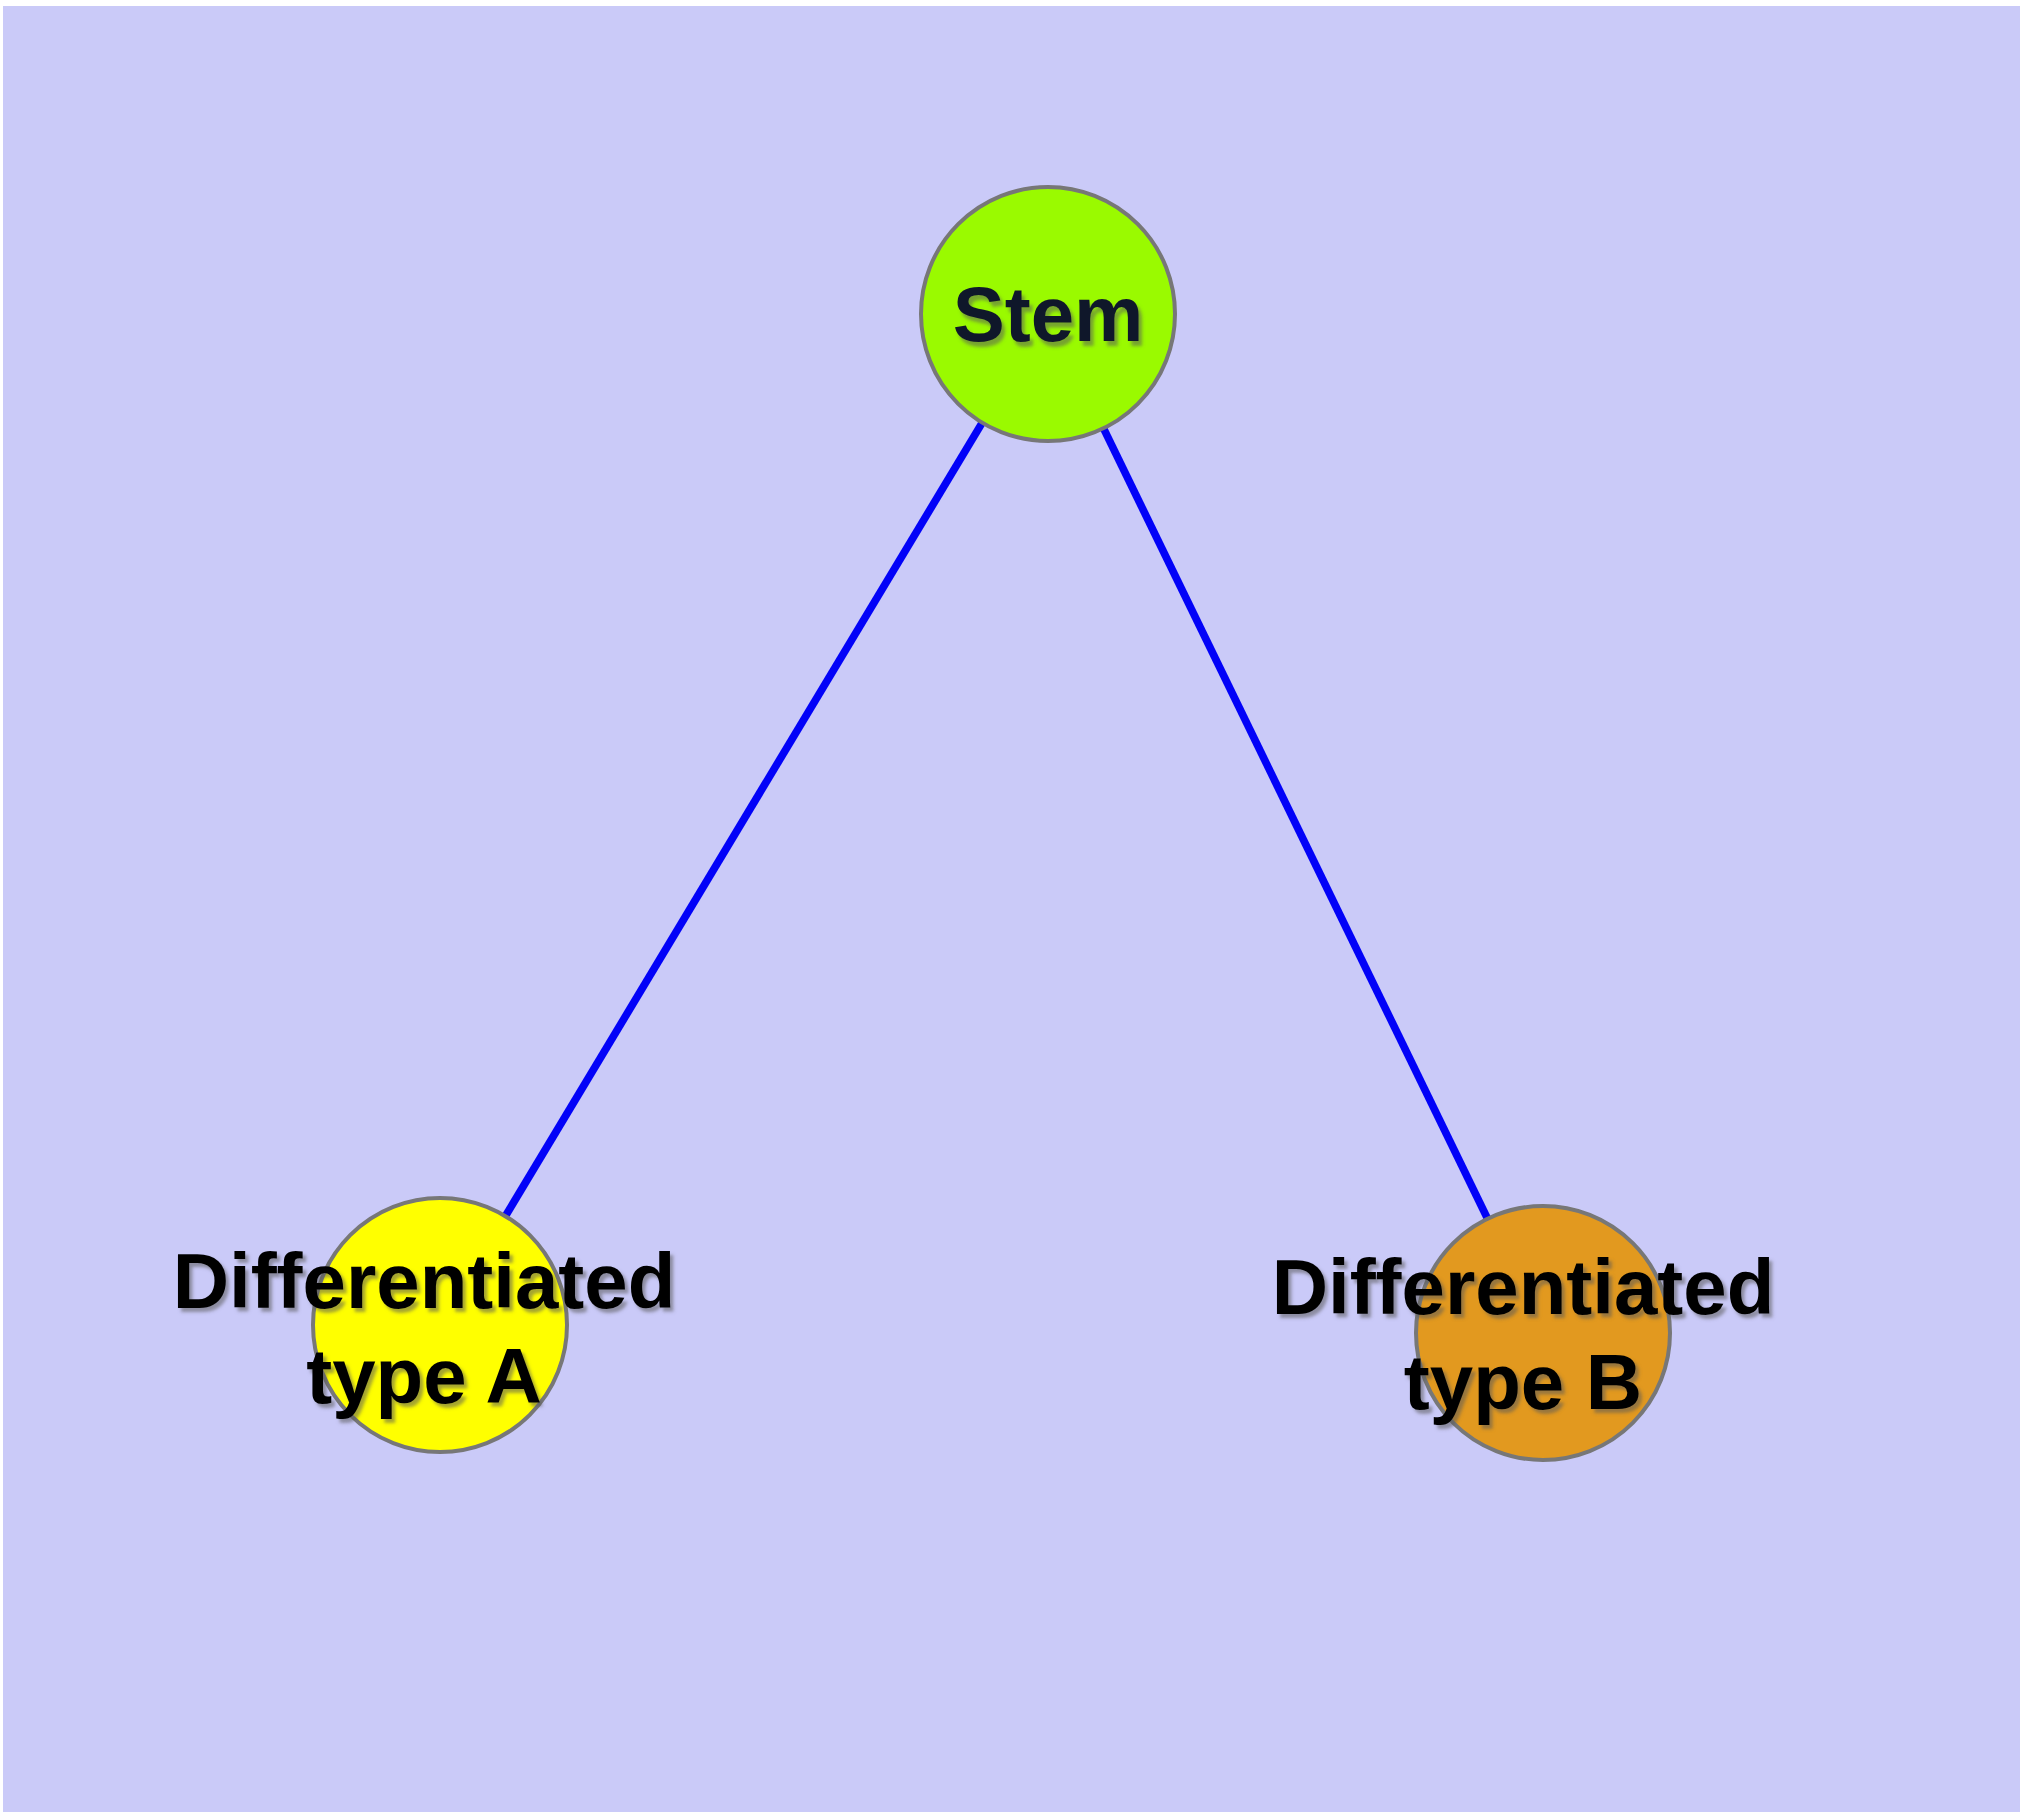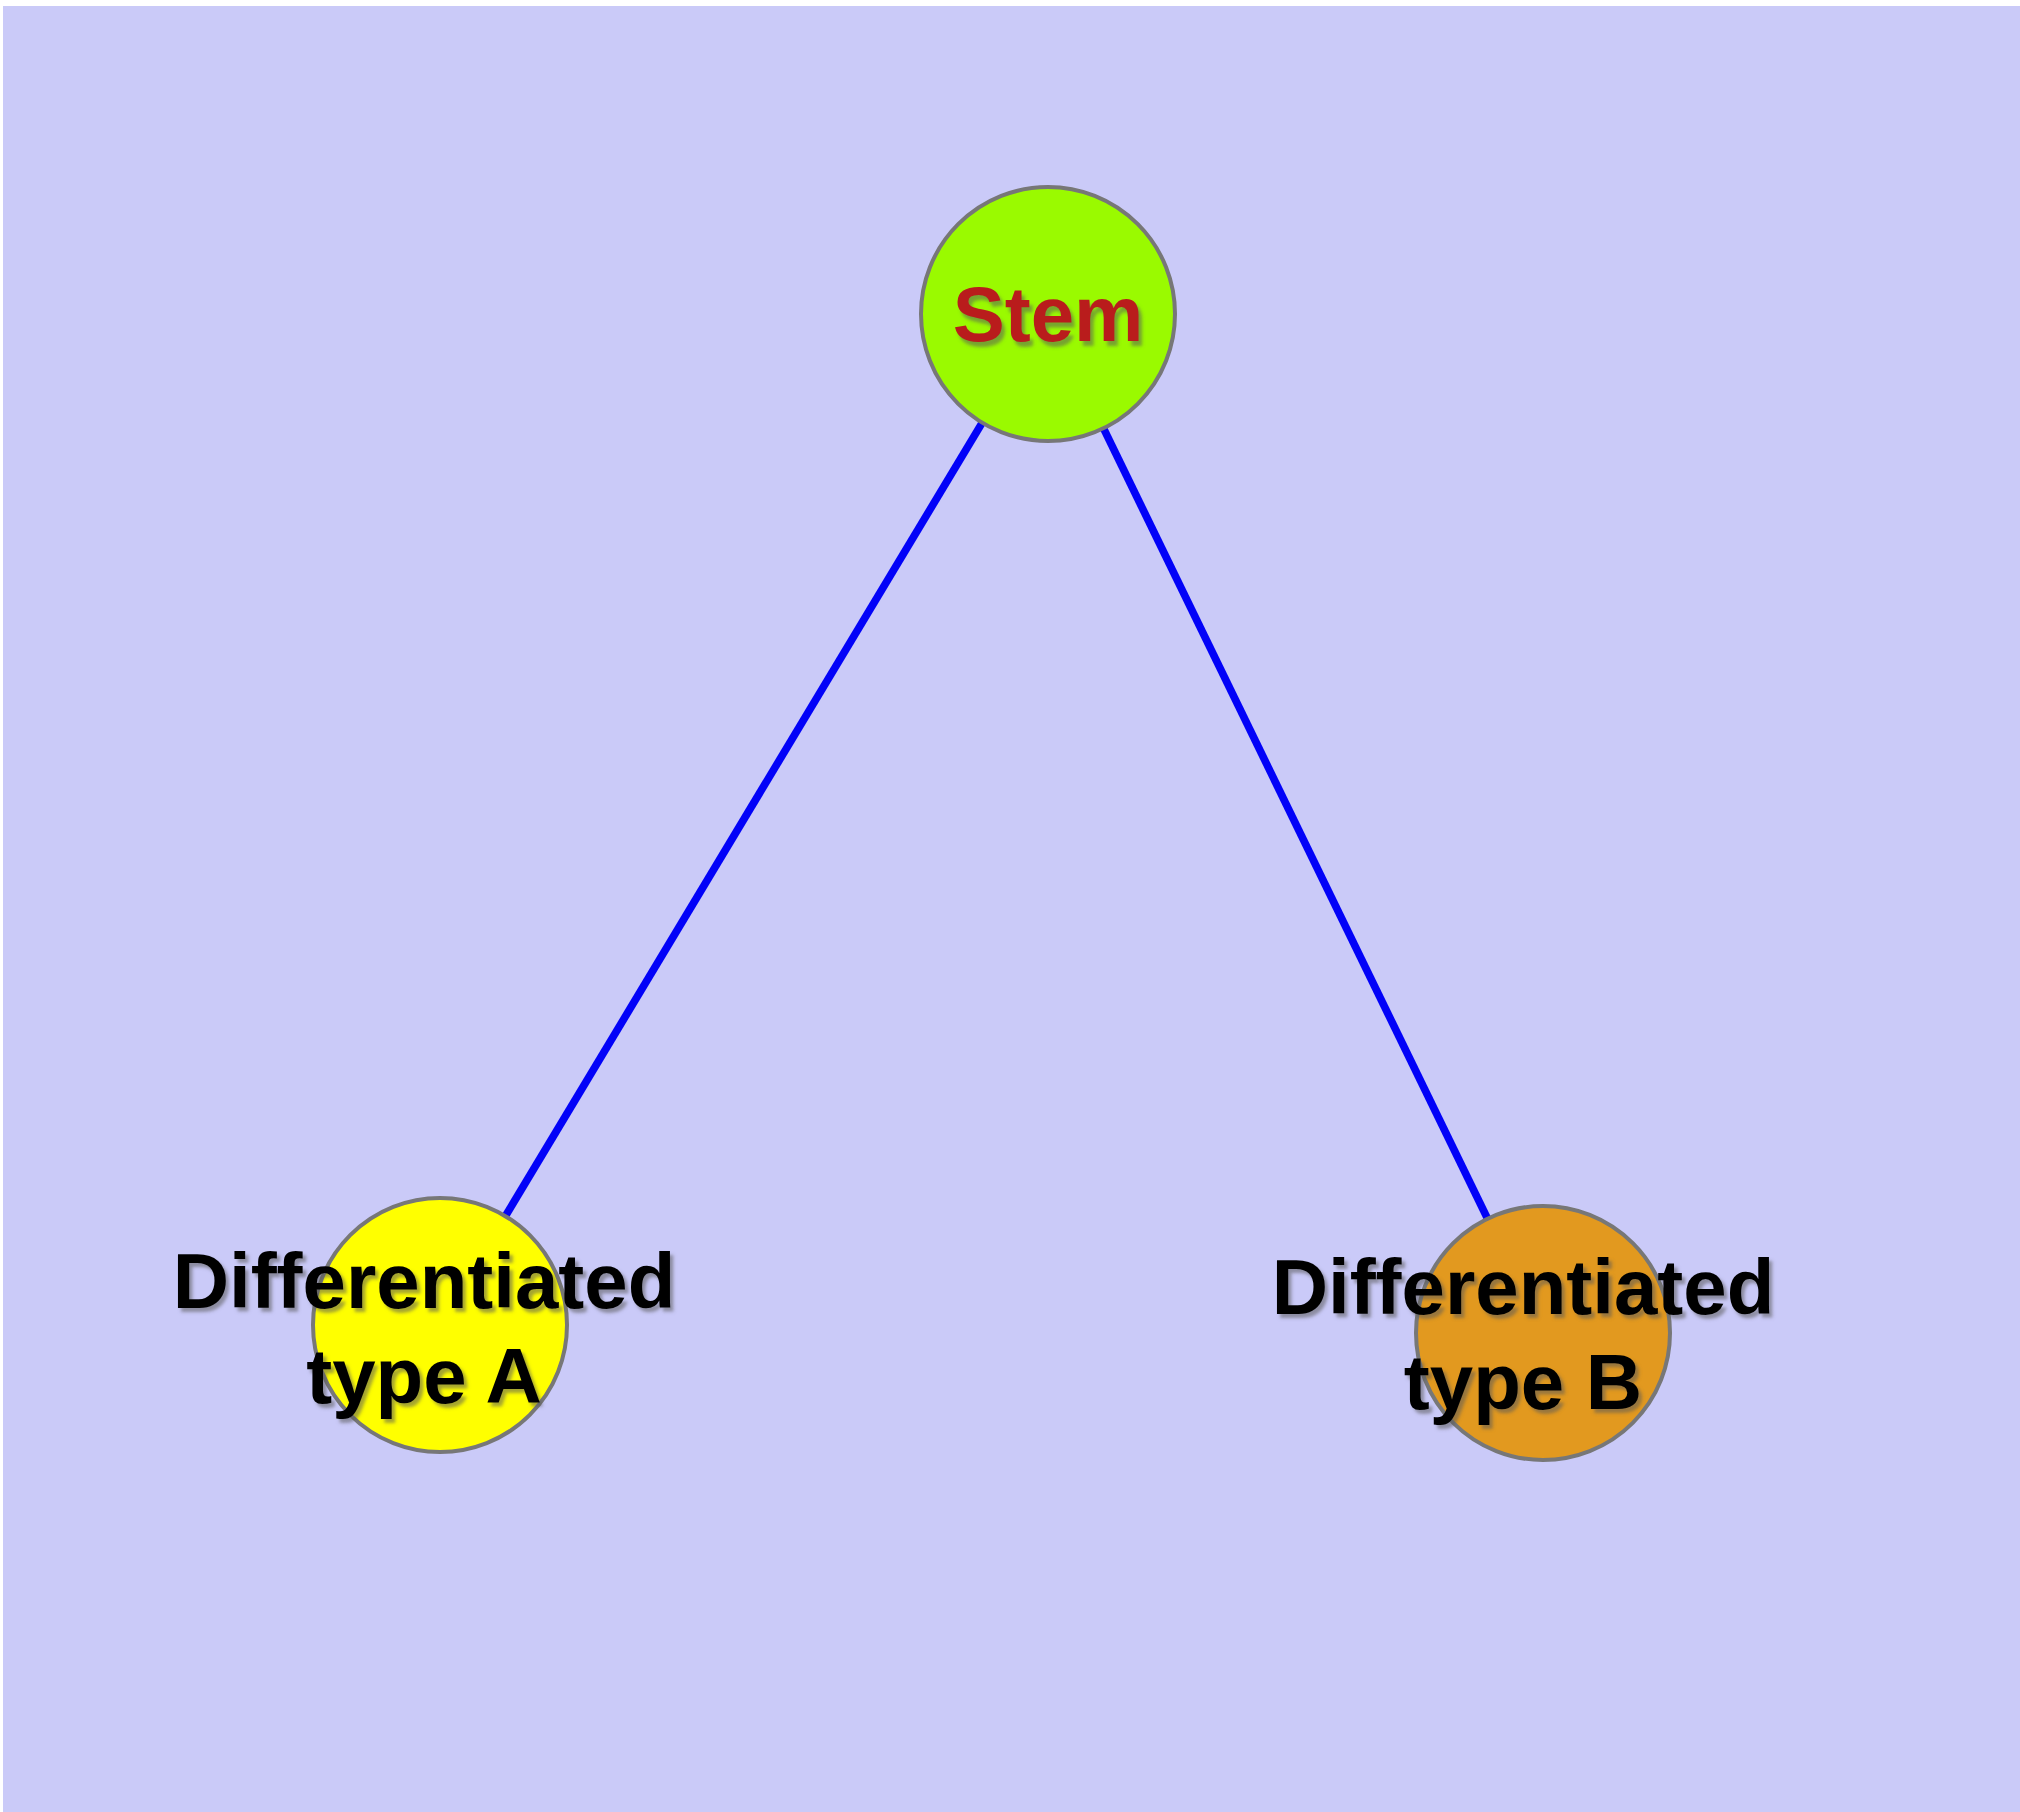--- a/index.html
+++ b/index.html
@@ -71,21 +71,21 @@
     <line x1="1236" y1="370" x2="519" y2="1563" stroke-width="9" style="stroke: rgb(2, 2, 248);"></line>
     <line x1="1236" y1="370" x2="1820" y2="1572" stroke-width="9" style="stroke: rgb(2, 2, 248);"></line>
   </svg>
 
   <div class="node node-stem" style="background: rgb(154, 250, 0); border-color: rgb(119, 119, 119);"></div>
 
   <div class="node node-type-a" style="background: rgb(255, 255, 0); border-color: rgb(119, 119, 119);"></div>
 
   <div class="node node-type-b" style="background: rgb(226, 153, 31); border-color: rgb(119, 119, 119);"></div>
 
-  <div class="node-label label-stem" style="color: #b91c1c;">Stem</div>
+  <div class="node-label label-stem" style="color: #0f172a;">Stem</div>
 
   <div class="node-label label-type-a" style="color: rgb(0, 0, 0);">Differentiated
 type A</div>
 
   <div class="node-label label-type-b" style="color: rgb(0, 0, 0);">Differentiated
 type B</div>
 
 </div>
 
 

